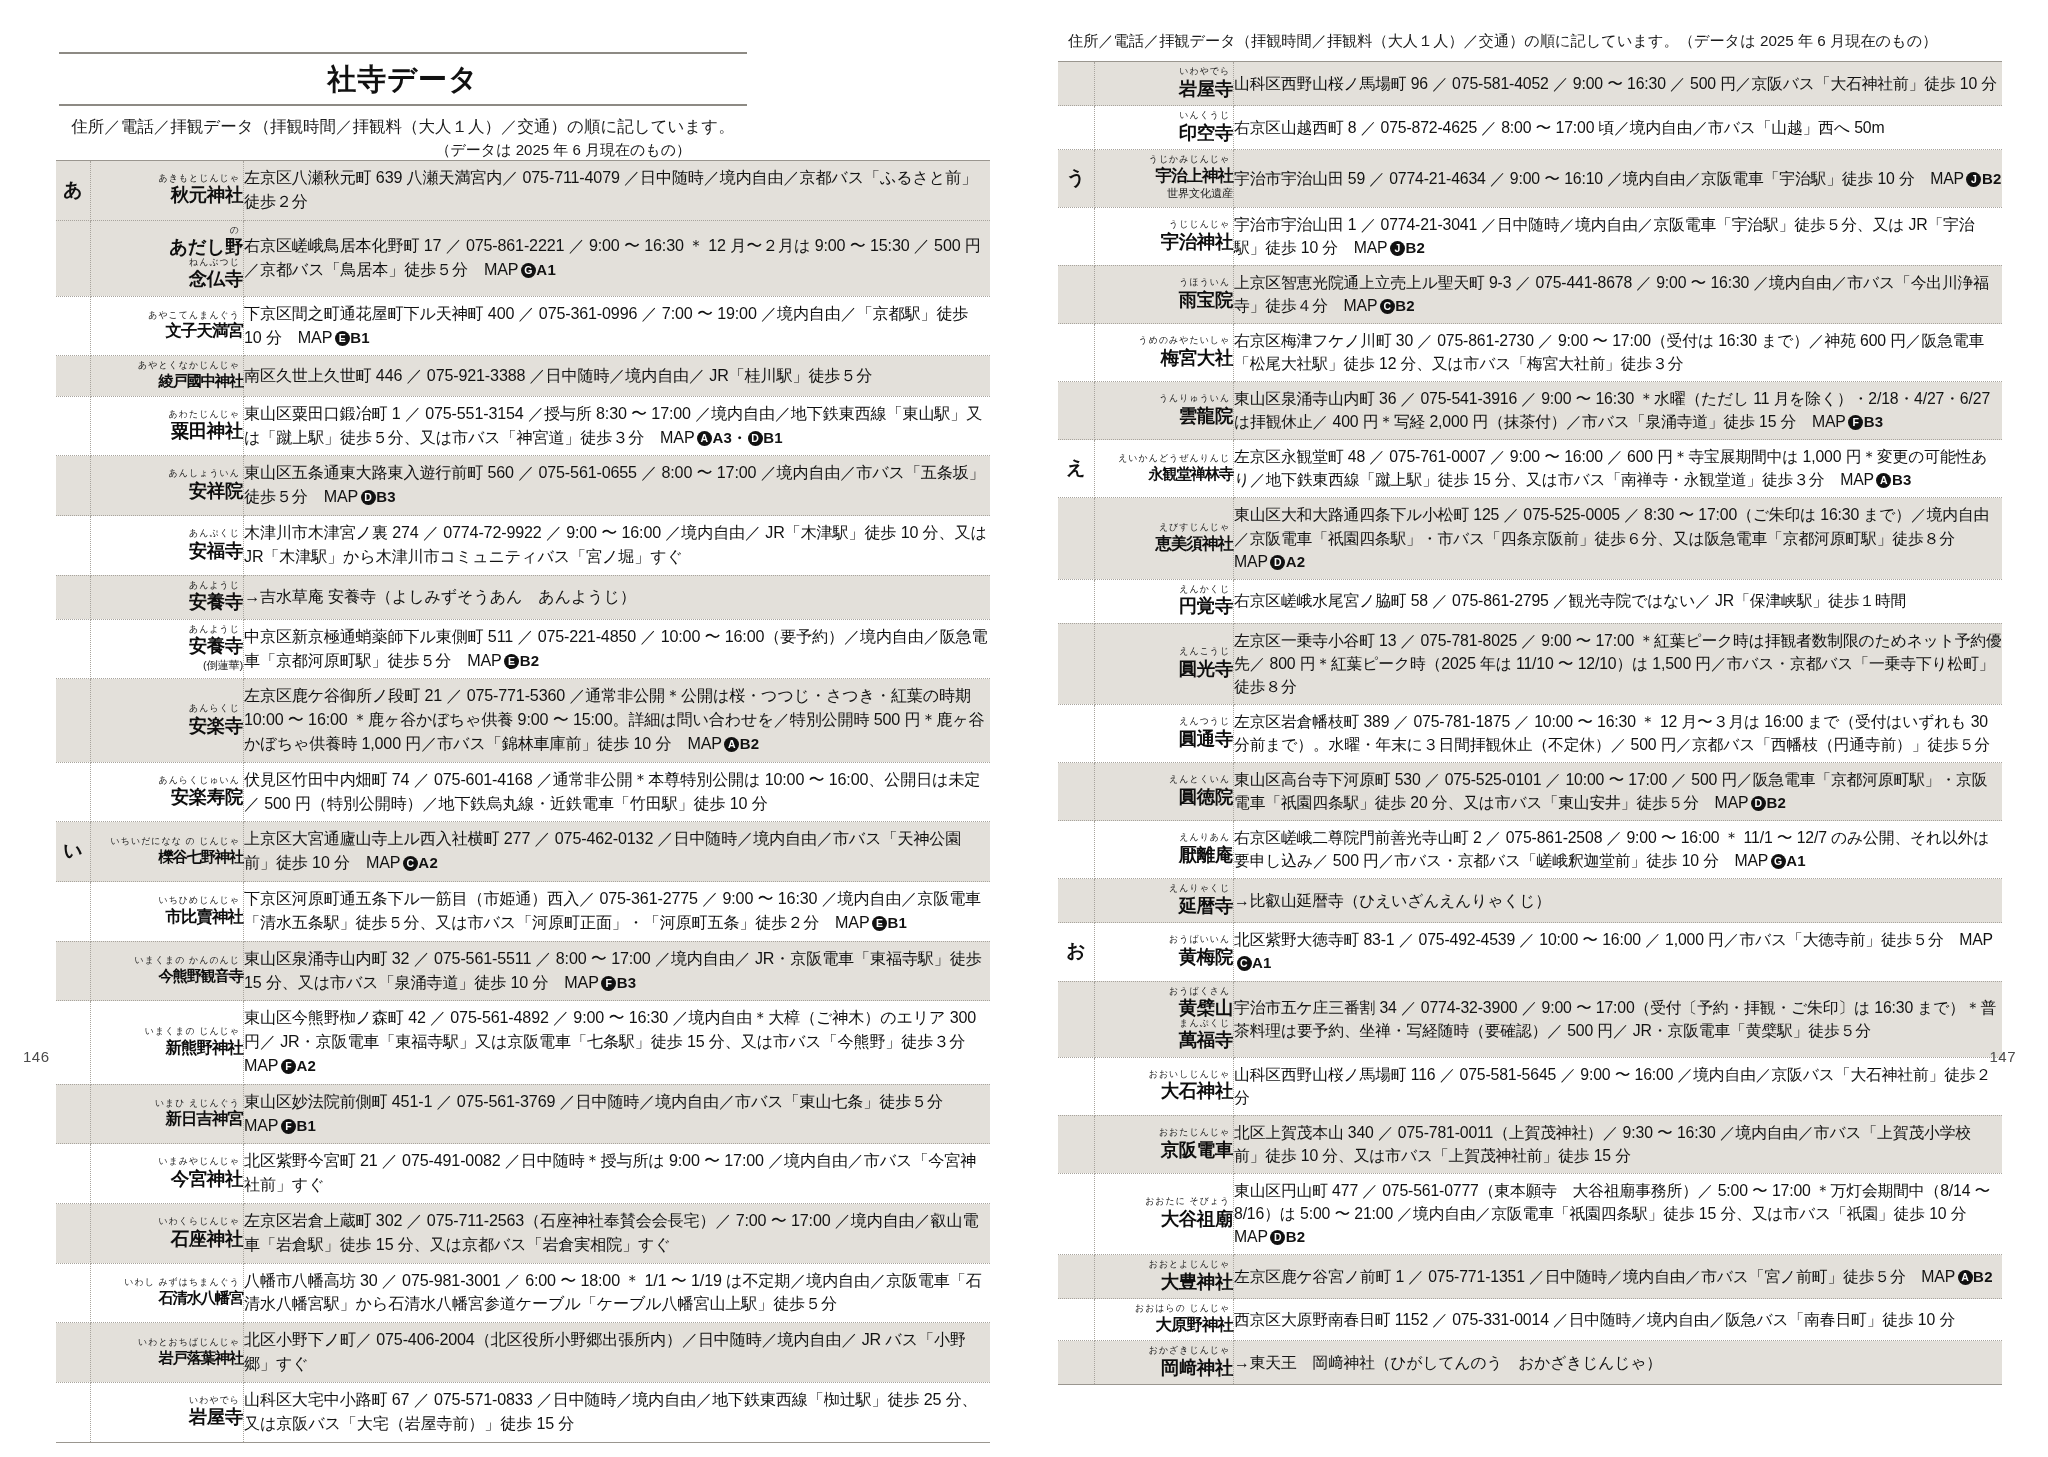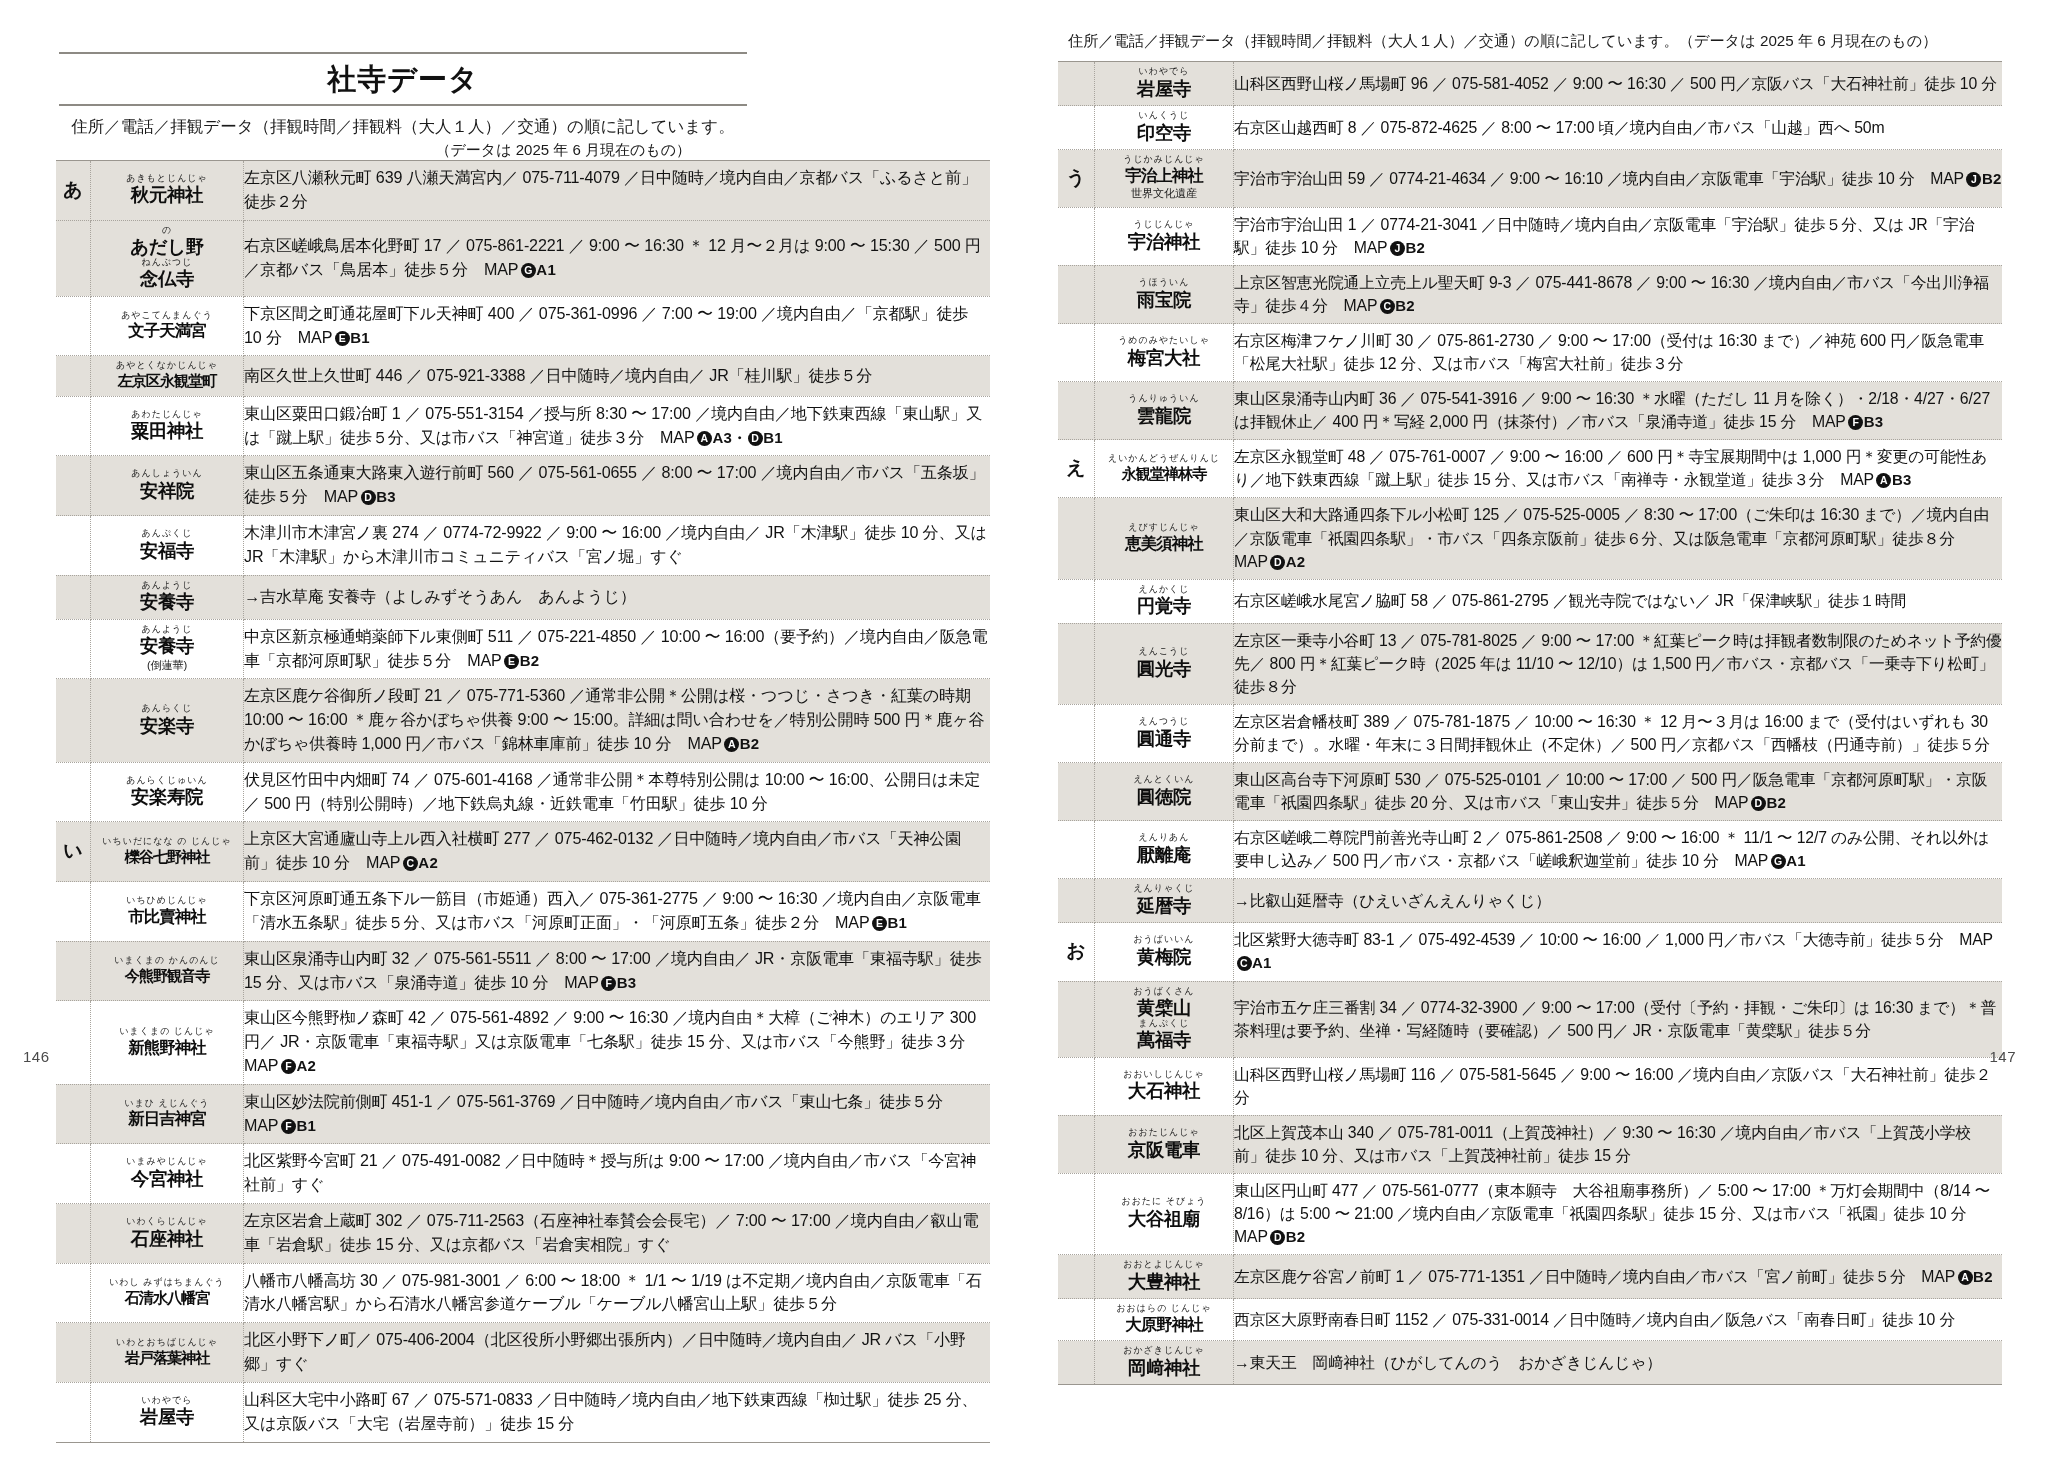--- a/index.html
+++ b/index.html
@@ -111,21 +111,21 @@
     font-size: 16.1px;
     line-height: 1.48;
     letter-spacing: -0.15px;
     color: #121212;
   }
   .page-right td.kana { width: 36px; }
   .page-right td.namecell { width: 138px; }
   .page-right td.body { font-size: 15.8px; line-height: 1.46; }
 
   
-  .nameblock { text-align: center; line-height: 1; }
+  .nameblock { text-align: right; line-height: 1; }
   .ruby {
     display: block;
     font-size: 9.3px;
     letter-spacing: 1.1px;
     color: #1a1a1a;
     line-height: 1.05;
     margin-bottom: 1px;
     white-space: nowrap;
     transform: scaleX(0.96);
   }
@@ -231,21 +231,21 @@
                 <span class="kanji tight">文子天満宮</span>
               </div>
             </td>
             <td class="body"><span>下京区間之町通花屋町下ル天神町 400 ／ 075-361-0996 ／ 7:00 〜 19:00 ／境内自由／「京都駅」徒歩 10 分　MAP</span><span class="mapbadge"><span class="mapcircle">E</span>B1</span></td>
           </tr>
           <tr class="shaded">
             <td class="kana"></td>
             <td class="namecell">
               <div class="nameblock">
                 <span class="ruby">あやとくなかじんじゃ</span>
-                <span class="kanji tighter">左京区永観堂町</span>
+                <span class="kanji tighter">綾戸國中神社</span>
               </div>
             </td>
             <td class="body"><span>南区久世上久世町 446 ／ 075-921-3388 ／日中随時／境内自由／ JR「桂川駅」徒歩５分</span></td>
           </tr>
           <tr class="">
             <td class="kana"></td>
             <td class="namecell">
               <div class="nameblock">
                 <span class="ruby">あわたじんじゃ</span>
                 <span class="kanji">粟田神社</span>

